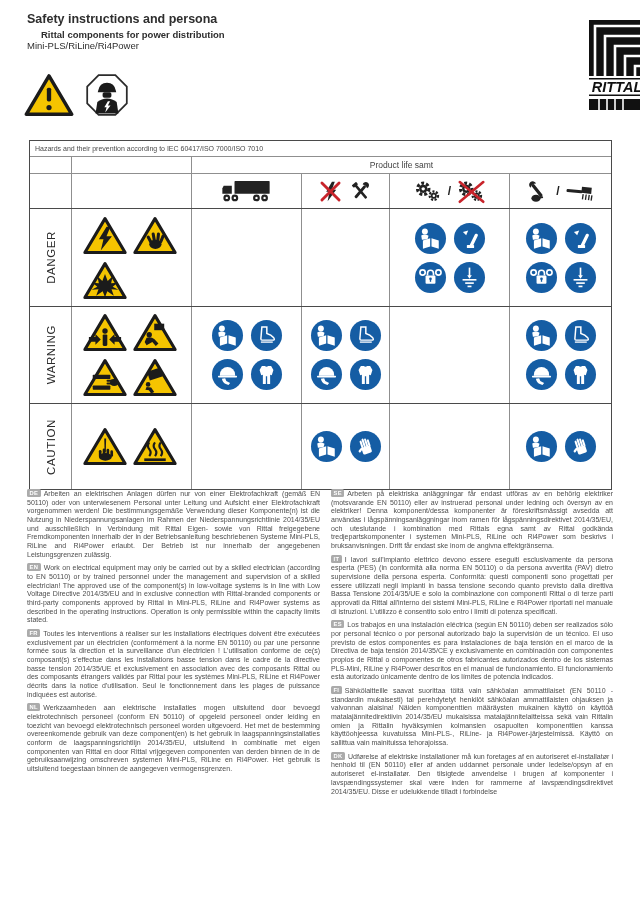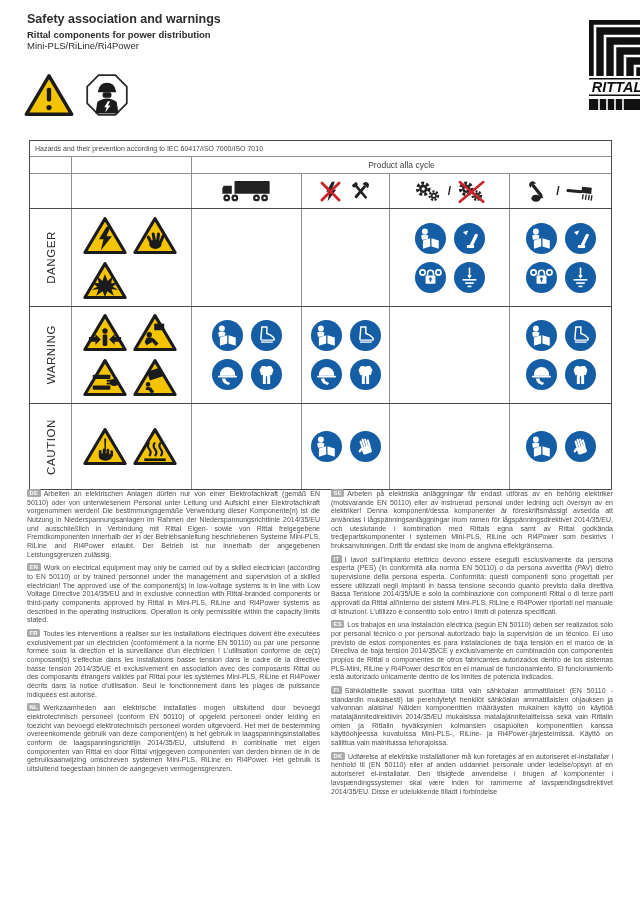--- a/index.html
+++ b/index.html
@@ -1,19 +1,19 @@
 <!DOCTYPE html>
 <html><head>
 <meta charset="utf-8">
 <style>
   html,body{margin:0;padding:0;background:#e8e8e8}
   .page{position:relative;width:640px;height:907px;background:#fff;margin:0 auto;
         font-family:"Liberation Sans",sans-serif;color:#333;overflow:hidden}
   .title{position:absolute;left:27px;top:12px;font-size:12.5px;font-weight:bold;color:#2e2e2e}
-  .sub1{position:absolute;left:27px;top:29px;font-size:9.5px;font-weight:bold;color:#2e2e2e}
+  .sub1{position:absolute;left:41px;top:29px;font-size:9.5px;font-weight:bold;color:#2e2e2e}
   .sub2{position:absolute;left:27px;top:40px;font-size:9.5px;font-weight:normal;color:#2e2e2e}
   .hdr-icons{position:absolute;left:23px;top:72px;display:flex;gap:10px;align-items:center}
   .tri-big svg{width:52px;height:46px;display:block}
   .oct svg{width:44px;height:44px;display:block}
   .logo{position:absolute;left:589px;top:20px}
   
   .table{position:absolute;left:29px;top:140px;width:583px;border:1.5px solid #4a4a4a;box-sizing:border-box;background:#fff}
   .t-caption{height:15px;line-height:15px;font-size:7px;color:#4a4a4a;padding-left:5px;border-bottom:1px solid #8f8f8f}
   .gridcols{display:grid;grid-template-columns:42px 120px 110px 88px 120px 1fr}
   .t-plcrow{display:grid;grid-template-columns:42px 120px 1fr;height:16px;border-bottom:1px solid #8f8f8f}
@@ -39,21 +39,21 @@
   .para{margin:0 0 4px 0}
   .lang-badge{display:inline-block;background:#ababab;color:#fff;font-size:5.8px;font-weight:bold;
               line-height:8px;height:8px;padding:0 2.5px;border-radius:1.5px;margin-right:3px;
               vertical-align:1px;letter-spacing:.3px}
 </style>
 </head>
 <body>
 
 <div class="page">
 
-  <div class="title">Safety association and warnings</div>
+  <div class="title">Safety instructions and persona</div>
   <div class="sub1">Rittal components for power distribution</div>
   <div class="sub2">Mini-PLS/RiLine/Ri4Power</div>
 
   <div class="hdr-icons">
     <span class="tri-big" id="hdr-warning">
         <svg viewBox="0 0 120 106">
           <path d="M60 9 L112.5 97.5 H7.5 Z" fill="#f5c400" stroke="#1b1b1b" stroke-width="8" stroke-linejoin="round"></path>
           <rect x="55" y="36" width="10" height="32" rx="4" fill="#1b1b1b"></rect>
           <circle cx="60" cy="82" r="6" fill="#1b1b1b"></circle>
         </svg>
@@ -93,21 +93,21 @@
           <path d="M34 79 v11"></path>
         </g>
     </svg>
   </div>
 
   <div class="table">
     <div class="t-caption">Hazards and their prevention according to IEC 60417/ISO 7000/ISO 7010</div>
     <div class="t-plcrow">
       <div class="t-cell"></div>
       <div class="t-cell"></div>
-      <div class="t-plclabel">Product alla cycle</div>
+      <div class="t-plclabel">Product life samt</div>
     </div>
     <div class="t-iconhead gridcols" id="icon-head">
         <div class="t-cell"></div>
         <div class="t-cell"></div>
         <div class="t-cell t-iconcell">
           <span class="hicon">
             <svg viewBox="0 0 150 74">
               <g fill="#222">
                 <rect x="40" y="6" width="104" height="38" rx="2"></rect>
                 <path d="M8 20 h24 v24 h-28 v-16 z"></path>

